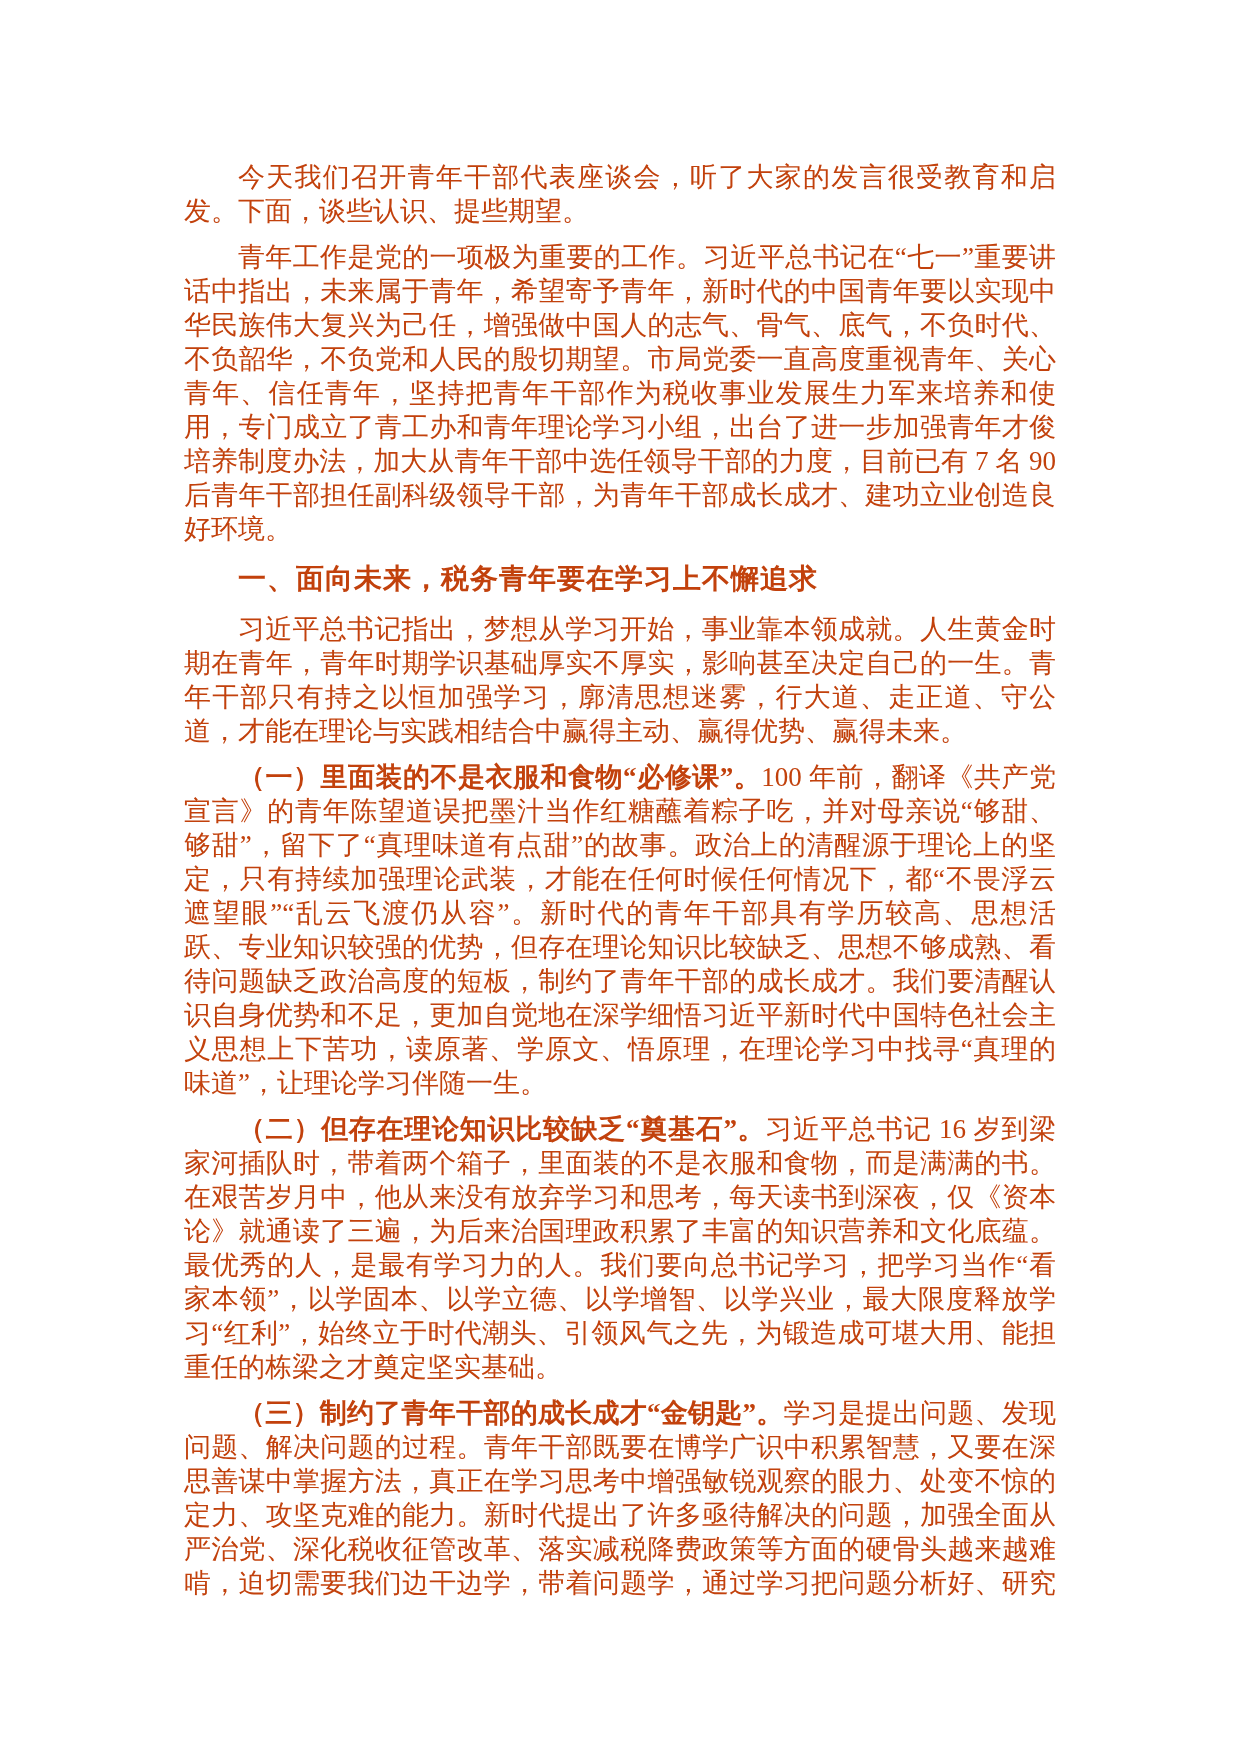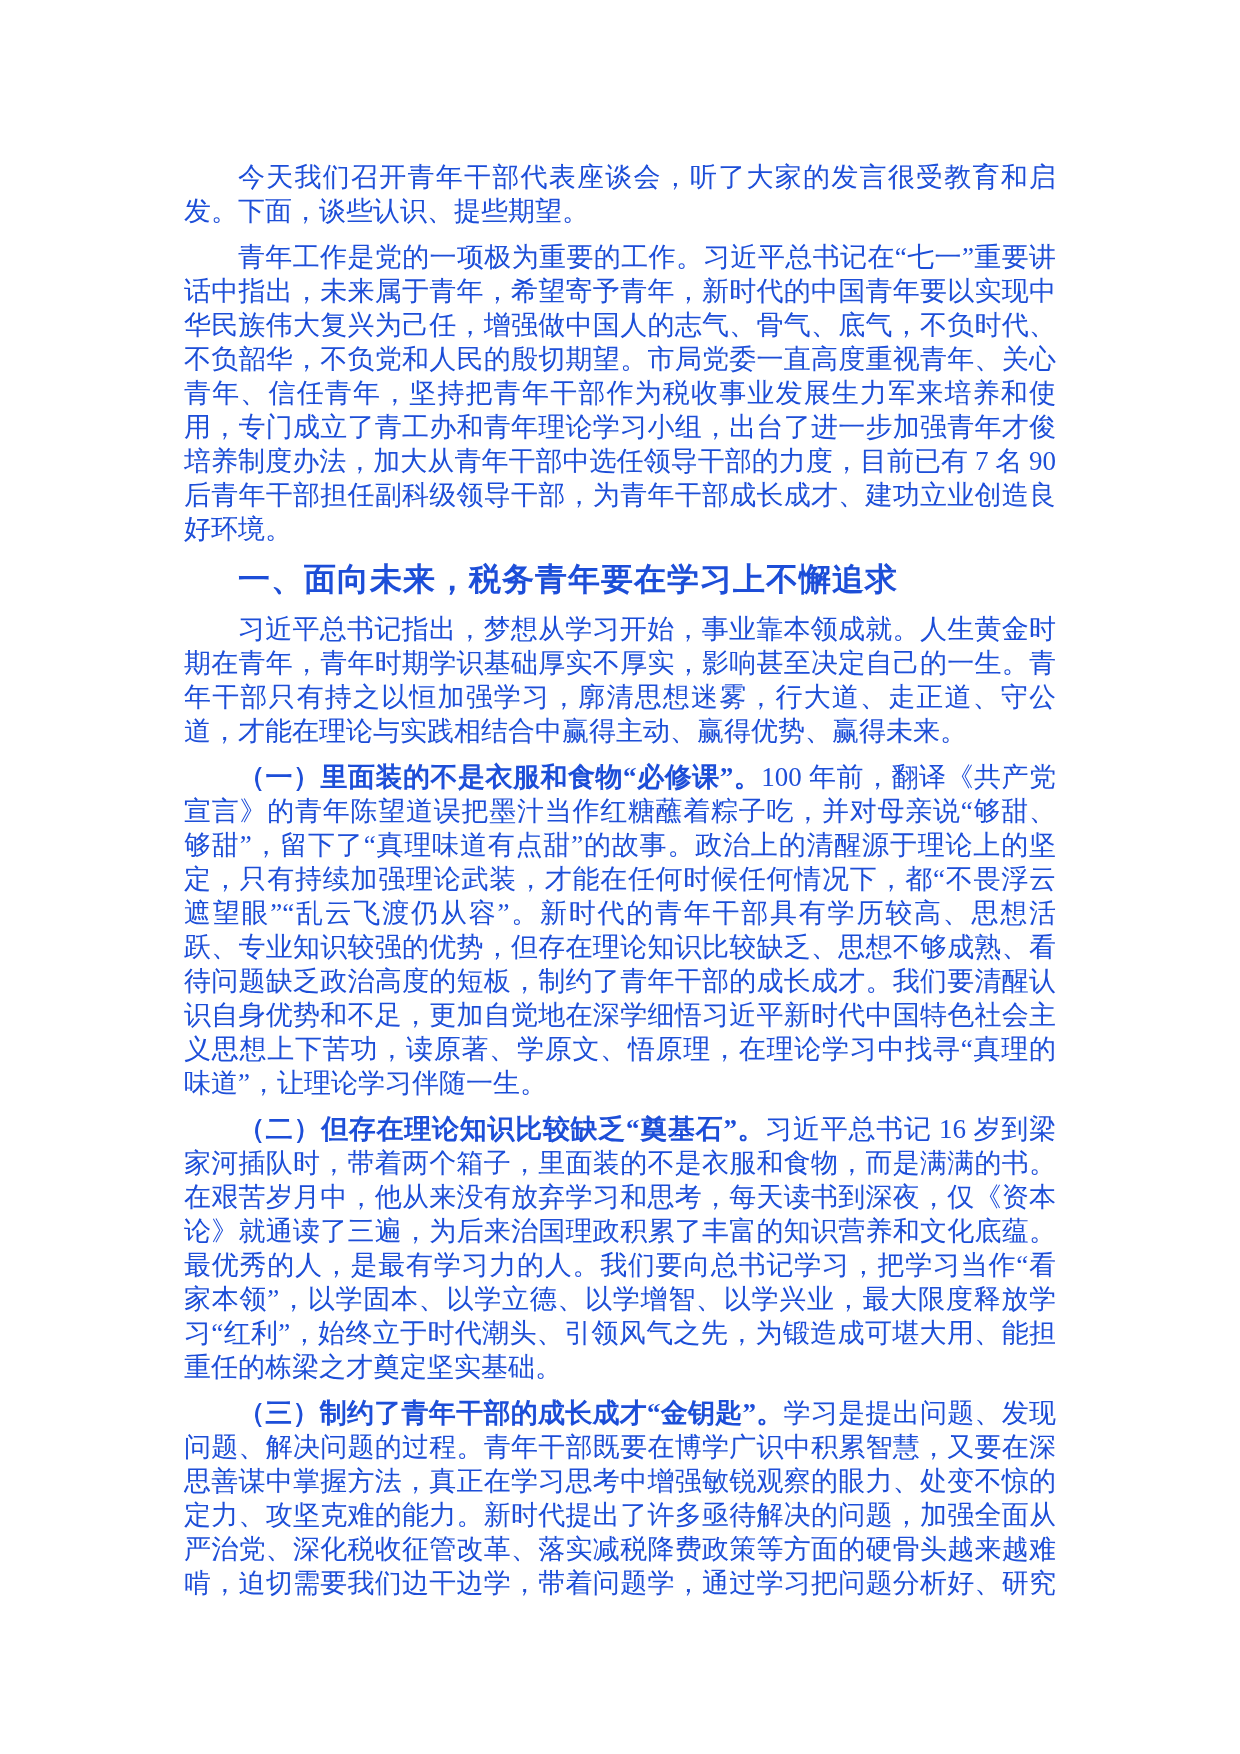--- a/index.html
+++ b/index.html
@@ -5,21 +5,21 @@
     html, body {
       margin: 0;
       padding: 0;
       background: #ffffff;
     }
     .page {
       position: relative;
       width: 1240px;
       height: 1602px;
       background: #ffffff;
-      color: #1d4ed8;
+      color: #c2410c;
       overflow: hidden;
     }
     .content {
       position: absolute;
       left: 184px;
       top: 160px;
       width: 872px;
     }
     .para {
       font-family: "Liberation Serif", "DejaVu Serif", serif;
@@ -29,21 +29,21 @@
       text-justify: inter-character;
       text-indent: 54px;
       margin: 0 0 12px 0;
       word-break: break-all;
     }
     .para .lead {
       font-weight: bold;
     }
     .section-heading {
       font-family: "Liberation Sans", "DejaVu Sans", sans-serif;
-      font-size: 32px;
+      font-size: 28px;
       line-height: 34px;
       font-weight: bold;
       text-indent: 54px;
       margin: 16px 0 16px 0;
       letter-spacing: 1px;
     }
   </style>
 </head>
 <body>
 

